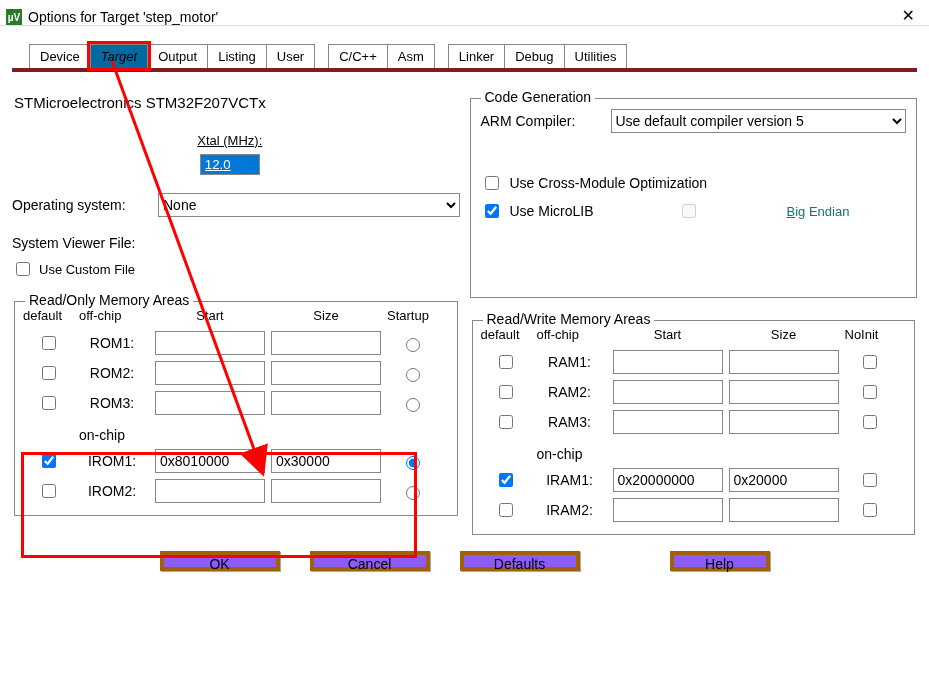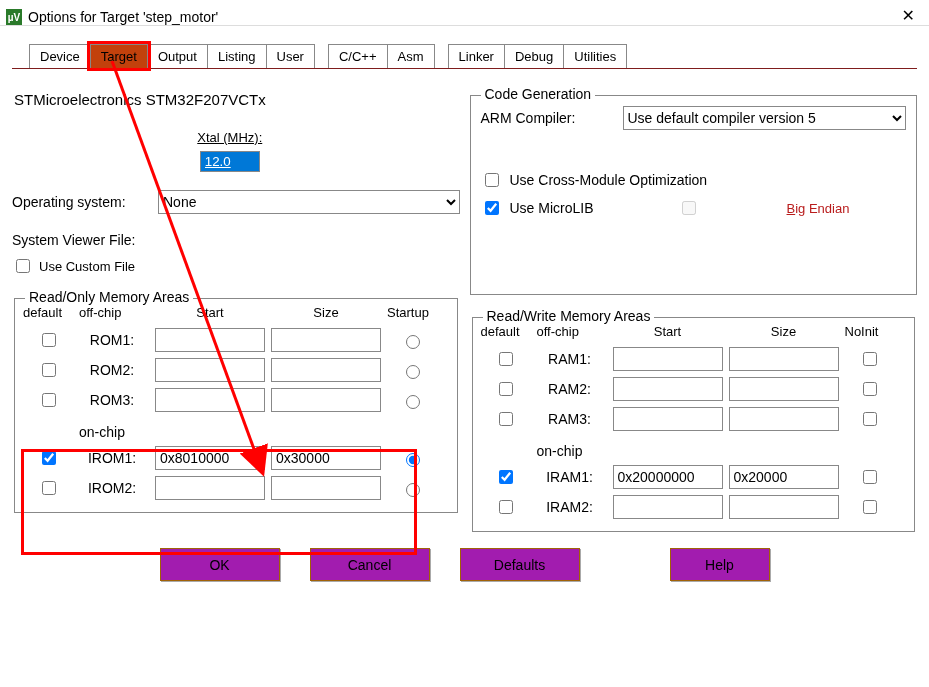--- a/index.html
+++ b/index.html
@@ -33,39 +33,40 @@
   }
   .titlebar .title { flex: 1; font-size: 14px; }
   .titlebar .close { font-size: 16px; padding: 0 8px; cursor: default; }
   .client {
     position: relative;
     padding: 18px 12px 10px 12px;
     height: calc(100% - 26px);
   }
   .tabs {
     display: flex;
-    border-bottom: 1px solid #7f1d1d;
+    border-bottom: 4px solid #7f1d1d;
     margin-bottom: 10px;
     padding-left: 17px;
   }
   .tab {
     padding: 4px 10px;
     border: 1px solid #888;
     border-bottom: none;
     background: #fff;
     margin-right: -1px;
     cursor: default;
     position: relative;
   }
   .tab.sp { margin-left: 14px; }
   .tab.active {
-    background: #c2410c;
+    background: #0369a1;
     outline: 3px solid #f00;
     outline-offset: 0;
     z-index: 2;
+    font-style: italic;
   }
   .body-area {
     display: flex;
     gap: 10px;
     padding-top: 8px;
   }
   .col {
     flex: 1;
     display: flex;
     flex-direction: column;
@@ -116,27 +117,27 @@
     margin-top: 8px;
   }
   .legend {
     position: absolute;
     top: -10px;
     left: 10px;
     background: #fff;
     padding: 0 4px;
     font-size: 14px;
   }
-  .arm-row { display: flex; align-items: center; gap: 22px; }
+  .arm-row { display: flex; align-items: center; gap: 10px; }
   .arm-row label { width: 120px; font-size: 14px; }
   .arm-row select { flex: 1; height: 24px; border: 1px solid #888; background: #fff; font-size: 14px; }
   .cg-checks { margin-top: 40px; display: flex; flex-direction: column; gap: 8px; }
   .cg-row { display: flex; align-items: center; gap: 8px; }
   .cg-row .big-label { font-size: 14px; }
-  .cg-row .be { color: #b91c1c; margin-left: 80px; }
+  .cg-row .be { color: #0f766e; margin-left: 80px; }
   .cg-row .be::first-letter { text-decoration: underline; }
   fieldset.mem {
     border: 1px solid #888;
     padding: 6px 8px 12px 8px;
     position: relative;
     margin-top: 14px;
   }
   fieldset.mem .legend { top: -10px; }
   .mem-grid {
     display: grid;
@@ -164,23 +165,23 @@
   }
   .buttons {
     display: flex;
     justify-content: center;
     gap: 30px;
     margin-top: 16px;
     padding-bottom: 6px;
   }
   .buttons button {
     width: 120px;
-    height: 33px;
-    border: 1px solid #a16207;
-    background: #a21caf;
+    height: 20px;
+    border: 4px solid #a16207;
+    background: #8b5cf6;
     box-shadow: 1px 1px 0 #aaa;
     font-size: 14px;
   }
   .buttons button.help { width: 100px; margin-left: 60px; }
   .radio { display: flex; justify-content: center; }
   .radio input { width: 14px; height: 14px; }
   svg.arrow {
     position: absolute;
     pointer-events: none;
     z-index: 10;

